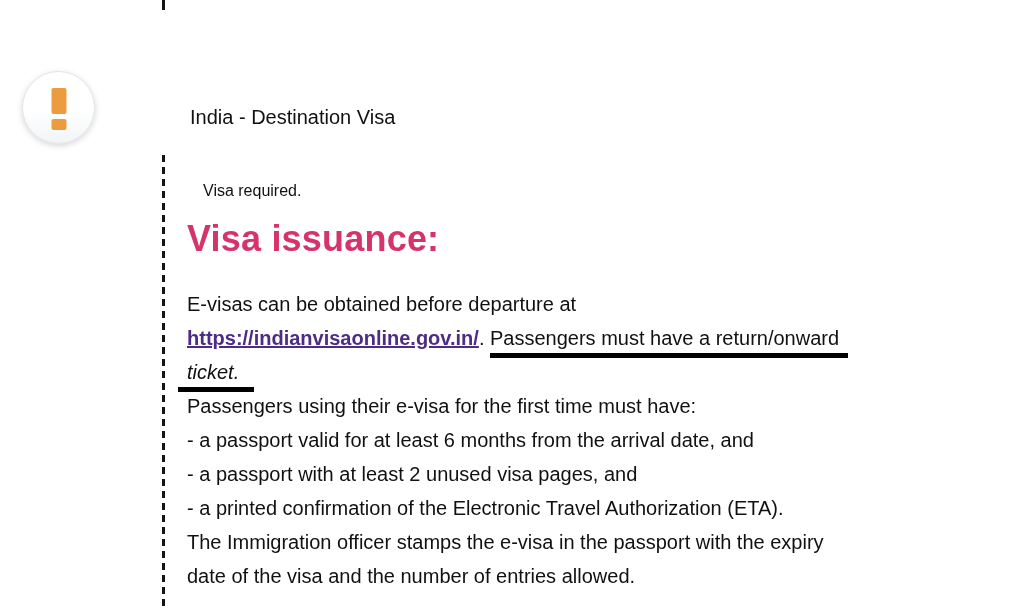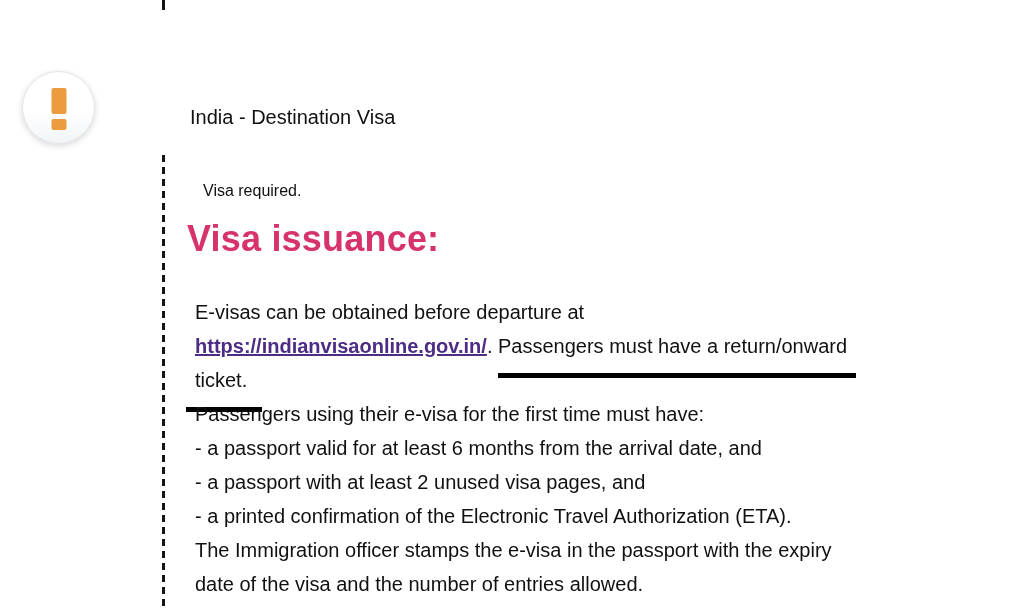--- a/index.html
+++ b/index.html
@@ -84,44 +84,45 @@
     font-size: 36px;
     font-weight: 700;
     line-height: 34px;
     color: #d6336c;
     letter-spacing: 0.2px;
   }
   .body-text {
     position: absolute;
     left: 187px; top: 287px;
     width: 775px;
-    margin: 8px;
+    margin: 0;
     font-size: 20px;
     line-height: 34px;
     color: #111111;
   }
 
   .evisa-link {
     color: #4d2c86;
     text-decoration: underline;
     text-decoration-thickness: 2px;
     font-weight: bold;
   }
 
   .thick-underline {
     border-bottom: 5px solid #000000;
-    padding-bottom: 16px;
+    padding-bottom: 4px;
   }
   .thick-underline.part1 {
     padding-right: 9px;
   }
   .thick-underline.part2 {
     margin-left: -9px;
     padding-left: 9px;
     padding-right: 15px;
+    font-style: italic;
   }
 </style>
 </head>
 <body>
 
 <div class="top-dash"></div>
 <div class="timeline-line"></div>
 
 <div class="alert-icon">
   <div class="excl-bar"></div>

